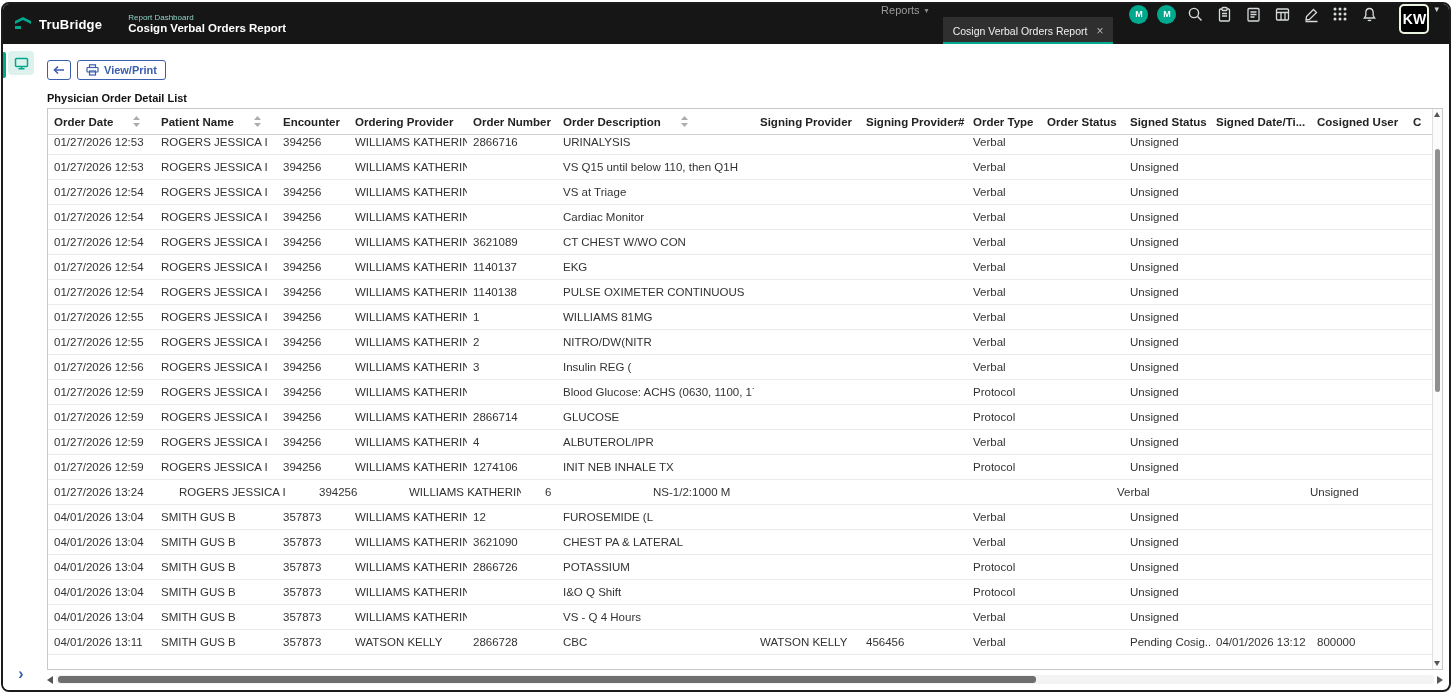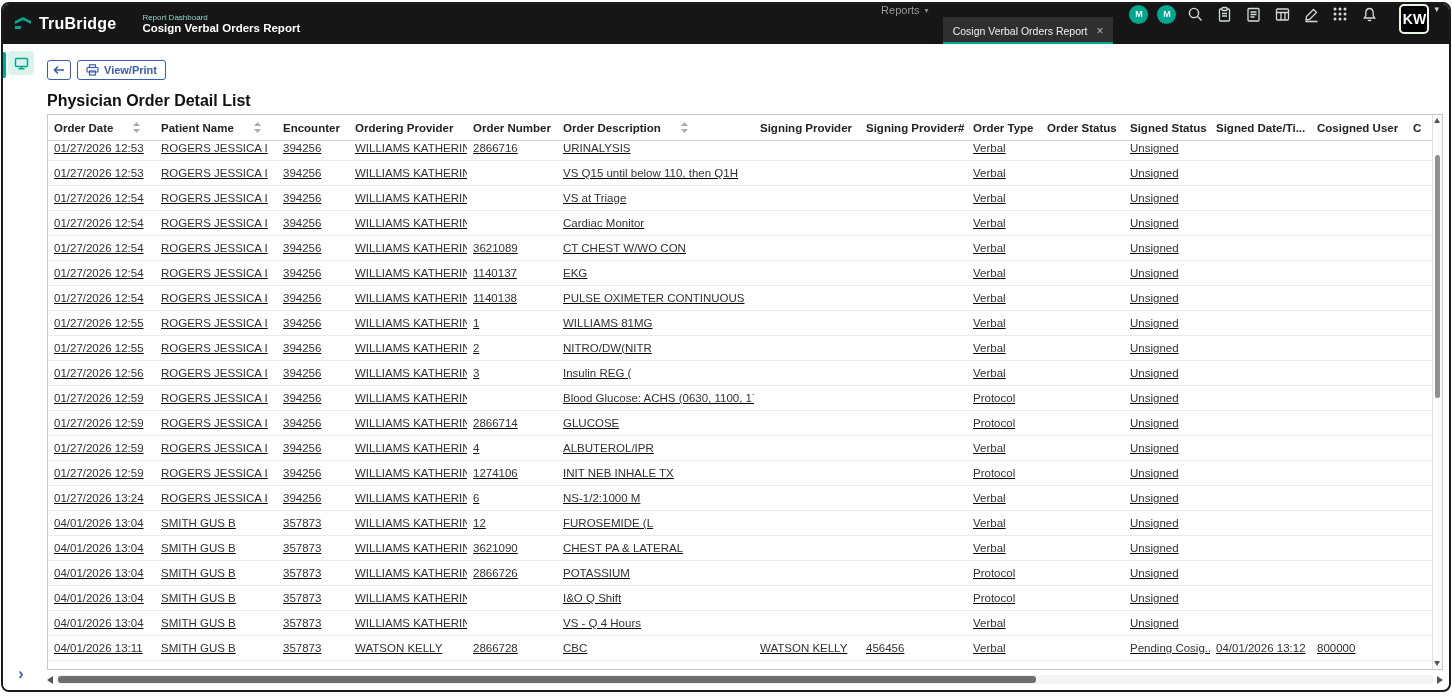--- a/index.html
+++ b/index.html
@@ -2,21 +2,21 @@
 <html><head>
 <meta charset="utf-8">
 <style>
   html,body{margin:0;padding:0;background:#ffffff;font-family:"Liberation Sans",sans-serif;}
   .frame{width:1446px;height:686px;margin:2px auto;border:2px solid #1b1b1b;border-radius:8px;overflow:hidden;display:flex;flex-direction:column;background:#fff;}
 
   
   .navbar{height:40px;background:#161616;display:flex;align-items:stretch;justify-content:space-between;color:#fff;flex:0 0 auto;}
   .nav-left{display:flex;align-items:center;padding-left:10px;}
   .logo{display:flex;align-items:center;margin-right:6px;}
-  .brand{font-size:16px;font-weight:bold;letter-spacing:.2px;}
+  .brand{font-size:13px;font-weight:bold;letter-spacing:.2px;}
   .context{display:flex;flex-direction:column;justify-content:center;margin-left:26px;line-height:1.15;}
   .ctx-small{font-size:8px;color:#8fd3c6;}
   .ctx-title{font-size:11.5px;font-weight:bold;color:#fff;}
   .nav-right{display:flex;align-items:flex-start;padding-right:10px;}
   .reports-menu{display:flex;align-items:center;gap:5px;color:#9b9b9b;font-size:11px;margin-right:14px;cursor:pointer;}
   .reports-caret{font-size:8px;color:#8a8a8a;}
   .tab{align-self:flex-end;height:27px;display:flex;align-items:center;background:#2f2f2f;padding:0 10px;font-size:10.5px;color:#f0f0f0;box-shadow:inset 0 -2px 0 #00a88e;cursor:pointer;}
   .tab-close{margin-left:9px;color:#b5b5b5;font-size:12px;line-height:1;cursor:pointer;}
   .nav-icons{display:flex;align-items:center;gap:9px;margin-left:16px;}
   .nav-ic{width:20px;height:20px;display:flex;align-items:center;justify-content:center;cursor:pointer;}
@@ -29,31 +29,31 @@
   .sidebar{width:36px;flex:0 0 auto;position:relative;background:#fff;}
   .side-active-bar{position:absolute;left:0;top:8px;width:3px;height:26px;background:#00a88e;border-radius:0 2px 2px 0;}
   .side-icon{width:26px;height:24px;margin:7px auto 0 auto;background:#def2ed;border-radius:4px;display:flex;align-items:center;justify-content:center;cursor:pointer;}
   .side-expand{position:absolute;bottom:8px;left:0;width:100%;text-align:center;color:#3a5dae;font-size:16px;font-weight:bold;line-height:1;cursor:pointer;}
 
   .maincol{flex:1;display:flex;flex-direction:column;min-width:0;}
   .toolbar{height:30px;flex:0 0 auto;display:flex;align-items:flex-end;gap:6px;padding:6px 0 0 8px;}
   .btn{display:flex;align-items:center;gap:5px;height:20px;background:#fff;border:1px solid #3a5dae;border-radius:3px;color:#3a5dae;font-size:11px;font-weight:bold;padding:0 8px;cursor:pointer;font-family:"Liberation Sans",sans-serif;}
   .btn.icon-only{width:24px;padding:0;justify-content:center;}
 
-  .page-heading{font-size:16px;font-weight:bold;color:#111;margin:12px 0 4px 8px;}
+  .page-heading{font-size:11px;font-weight:bold;color:#111;margin:12px 0 4px 8px;}
   .row-count{font-size:11px;font-weight:bold;color:#111;margin:0 0 6px 8px;}
 
   
   .table-wrap{flex:1;margin:0 6px 0 8px;border:1px solid #c8c8c8;position:relative;overflow:hidden;min-height:0;background:#fff;}
   .thead{display:grid;height:25px;align-items:center;border-bottom:1px solid #cfcfcf;margin-right:9px;background:#fff;position:relative;z-index:2;}
   .th{display:flex;align-items:center;gap:20px;padding-left:6px;font-size:11.5px;font-weight:bold;color:#222;white-space:nowrap;overflow:hidden;cursor:pointer;}
   .th .sort{flex:0 0 auto;}
   .tbody{position:absolute;top:26px;bottom:0;left:0;right:9px;overflow:hidden;}
   .rows{margin-top:-5px;}
-  .tr{display:grid;height:24px;align-items:center;border-bottom:1px solid #ebebeb;cursor:pointer;text-decoration:underline;}
+  .tr{display:grid;height:24px;align-items:center;border-bottom:1px solid #ebebeb;cursor:pointer;}
   .td{font-size:11.5px;color:#333;padding-left:6px;white-space:nowrap;overflow:hidden;}
 
   
   .vscroll{position:absolute;top:0;right:0;bottom:0;width:9px;background:#fbfbfb;border-left:1px solid #e0e0e0;z-index:3;}
   .vs-up{position:absolute;top:3px;left:1px;width:0;height:0;border-left:3.5px solid transparent;border-right:3.5px solid transparent;border-bottom:5px solid #555;}
   .vs-thumb{position:absolute;top:40px;left:2px;width:5px;height:243px;background:#8f8f8f;border-radius:3px;cursor:pointer;}
   .vs-down{position:absolute;bottom:3px;left:1px;width:0;height:0;border-left:3.5px solid transparent;border-right:3.5px solid transparent;border-top:5px solid #555;}
 
   
   .hscroll{height:11px;flex:0 0 auto;margin:4px 6px 5px 8px;display:flex;align-items:center;gap:3px;}
@@ -497,21 +497,21 @@
                 <div class="td">INIT NEB INHALE TX</div>
                 <div class="td"></div>
                 <div class="td"></div>
                 <div class="td">Protocol</div>
                 <div class="td"></div>
                 <div class="td">Unsigned</div>
                 <div class="td"></div>
                 <div class="td"></div>
                 <div class="td"></div>
               </div>
-              <div class="tr" style="grid-template-columns: 107px 122px 72px 118px 90px 197px 106px 107px 74px 83px 86px 101px 96px 14px;">
+              <div class="tr" style="grid-template-columns: 107px 122px 72px 118px 90px 197px 106px 107px 74px 83px 86px 101px 96px 14px; gap: 18px;">
                 <div class="td">01/27/2026 13:24</div>
                 <div class="td">ROGERS JESSICA I</div>
                 <div class="td">394256</div>
                 <div class="td">WILLIAMS KATHERINE</div>
                 <div class="td">6</div>
                 <div class="td">NS-1/2:1000 M</div>
                 <div class="td"></div>
                 <div class="td"></div>
                 <div class="td">Verbal</div>
                 <div class="td"></div>

